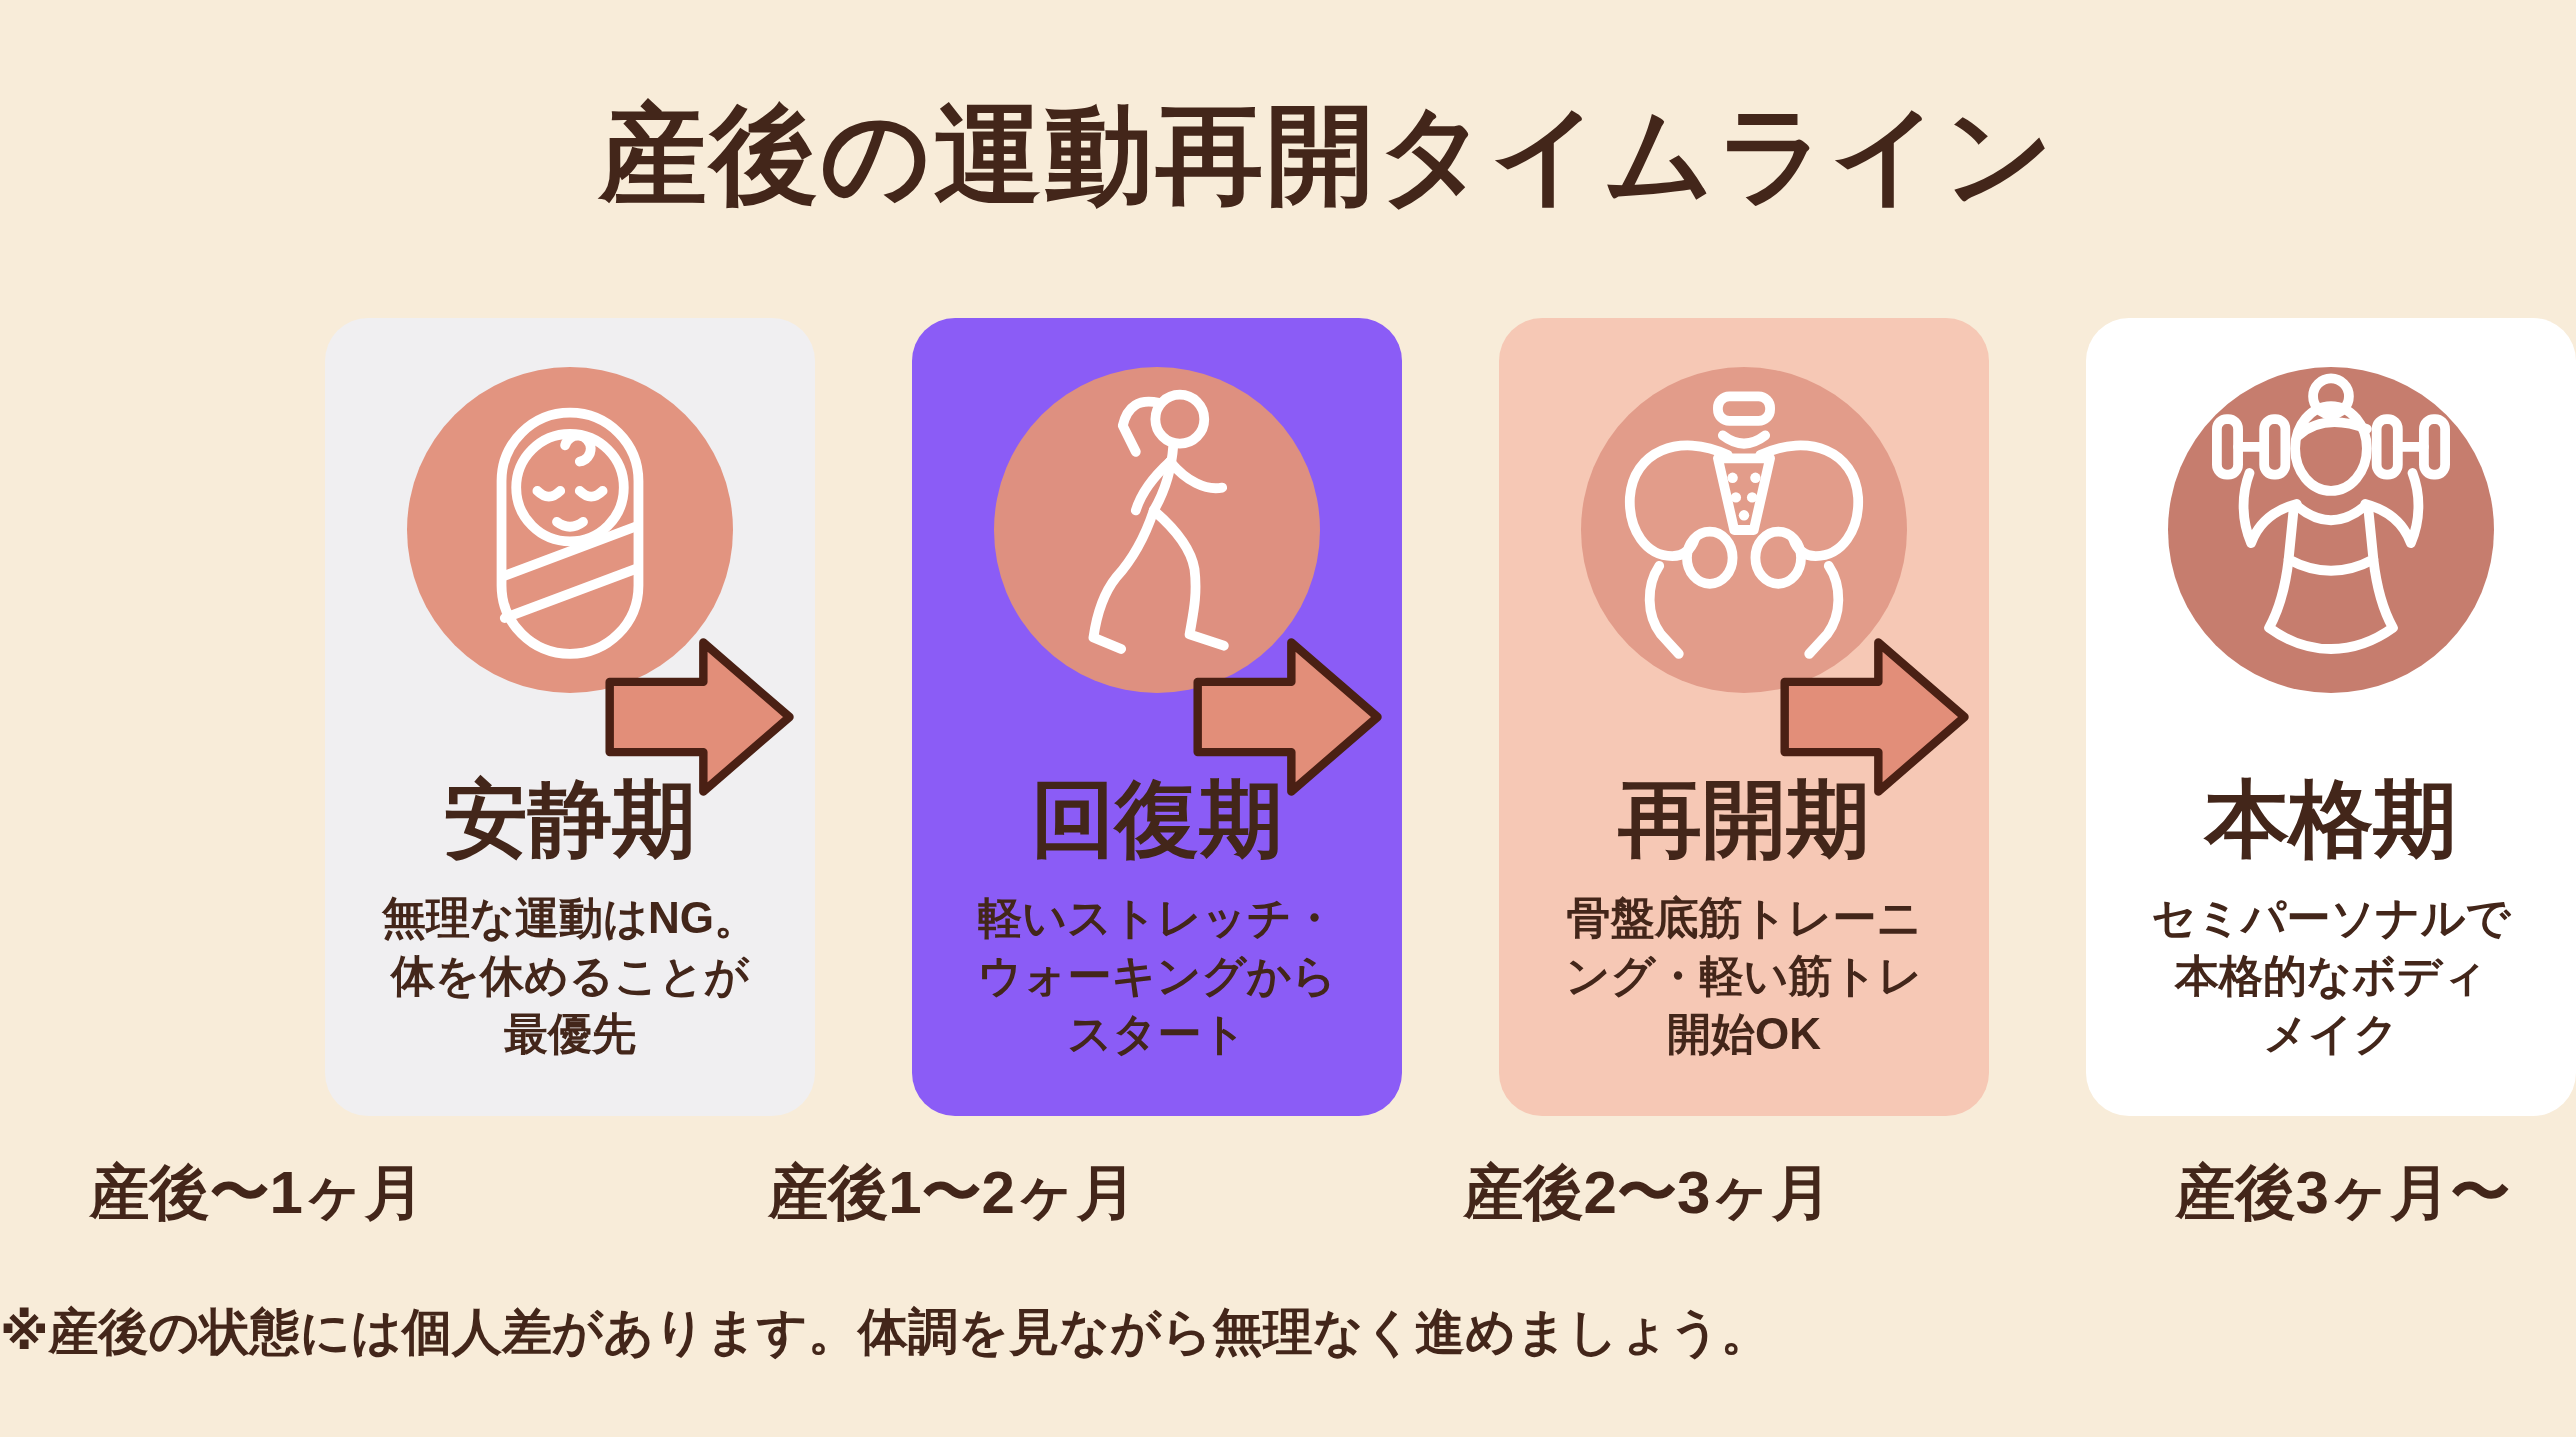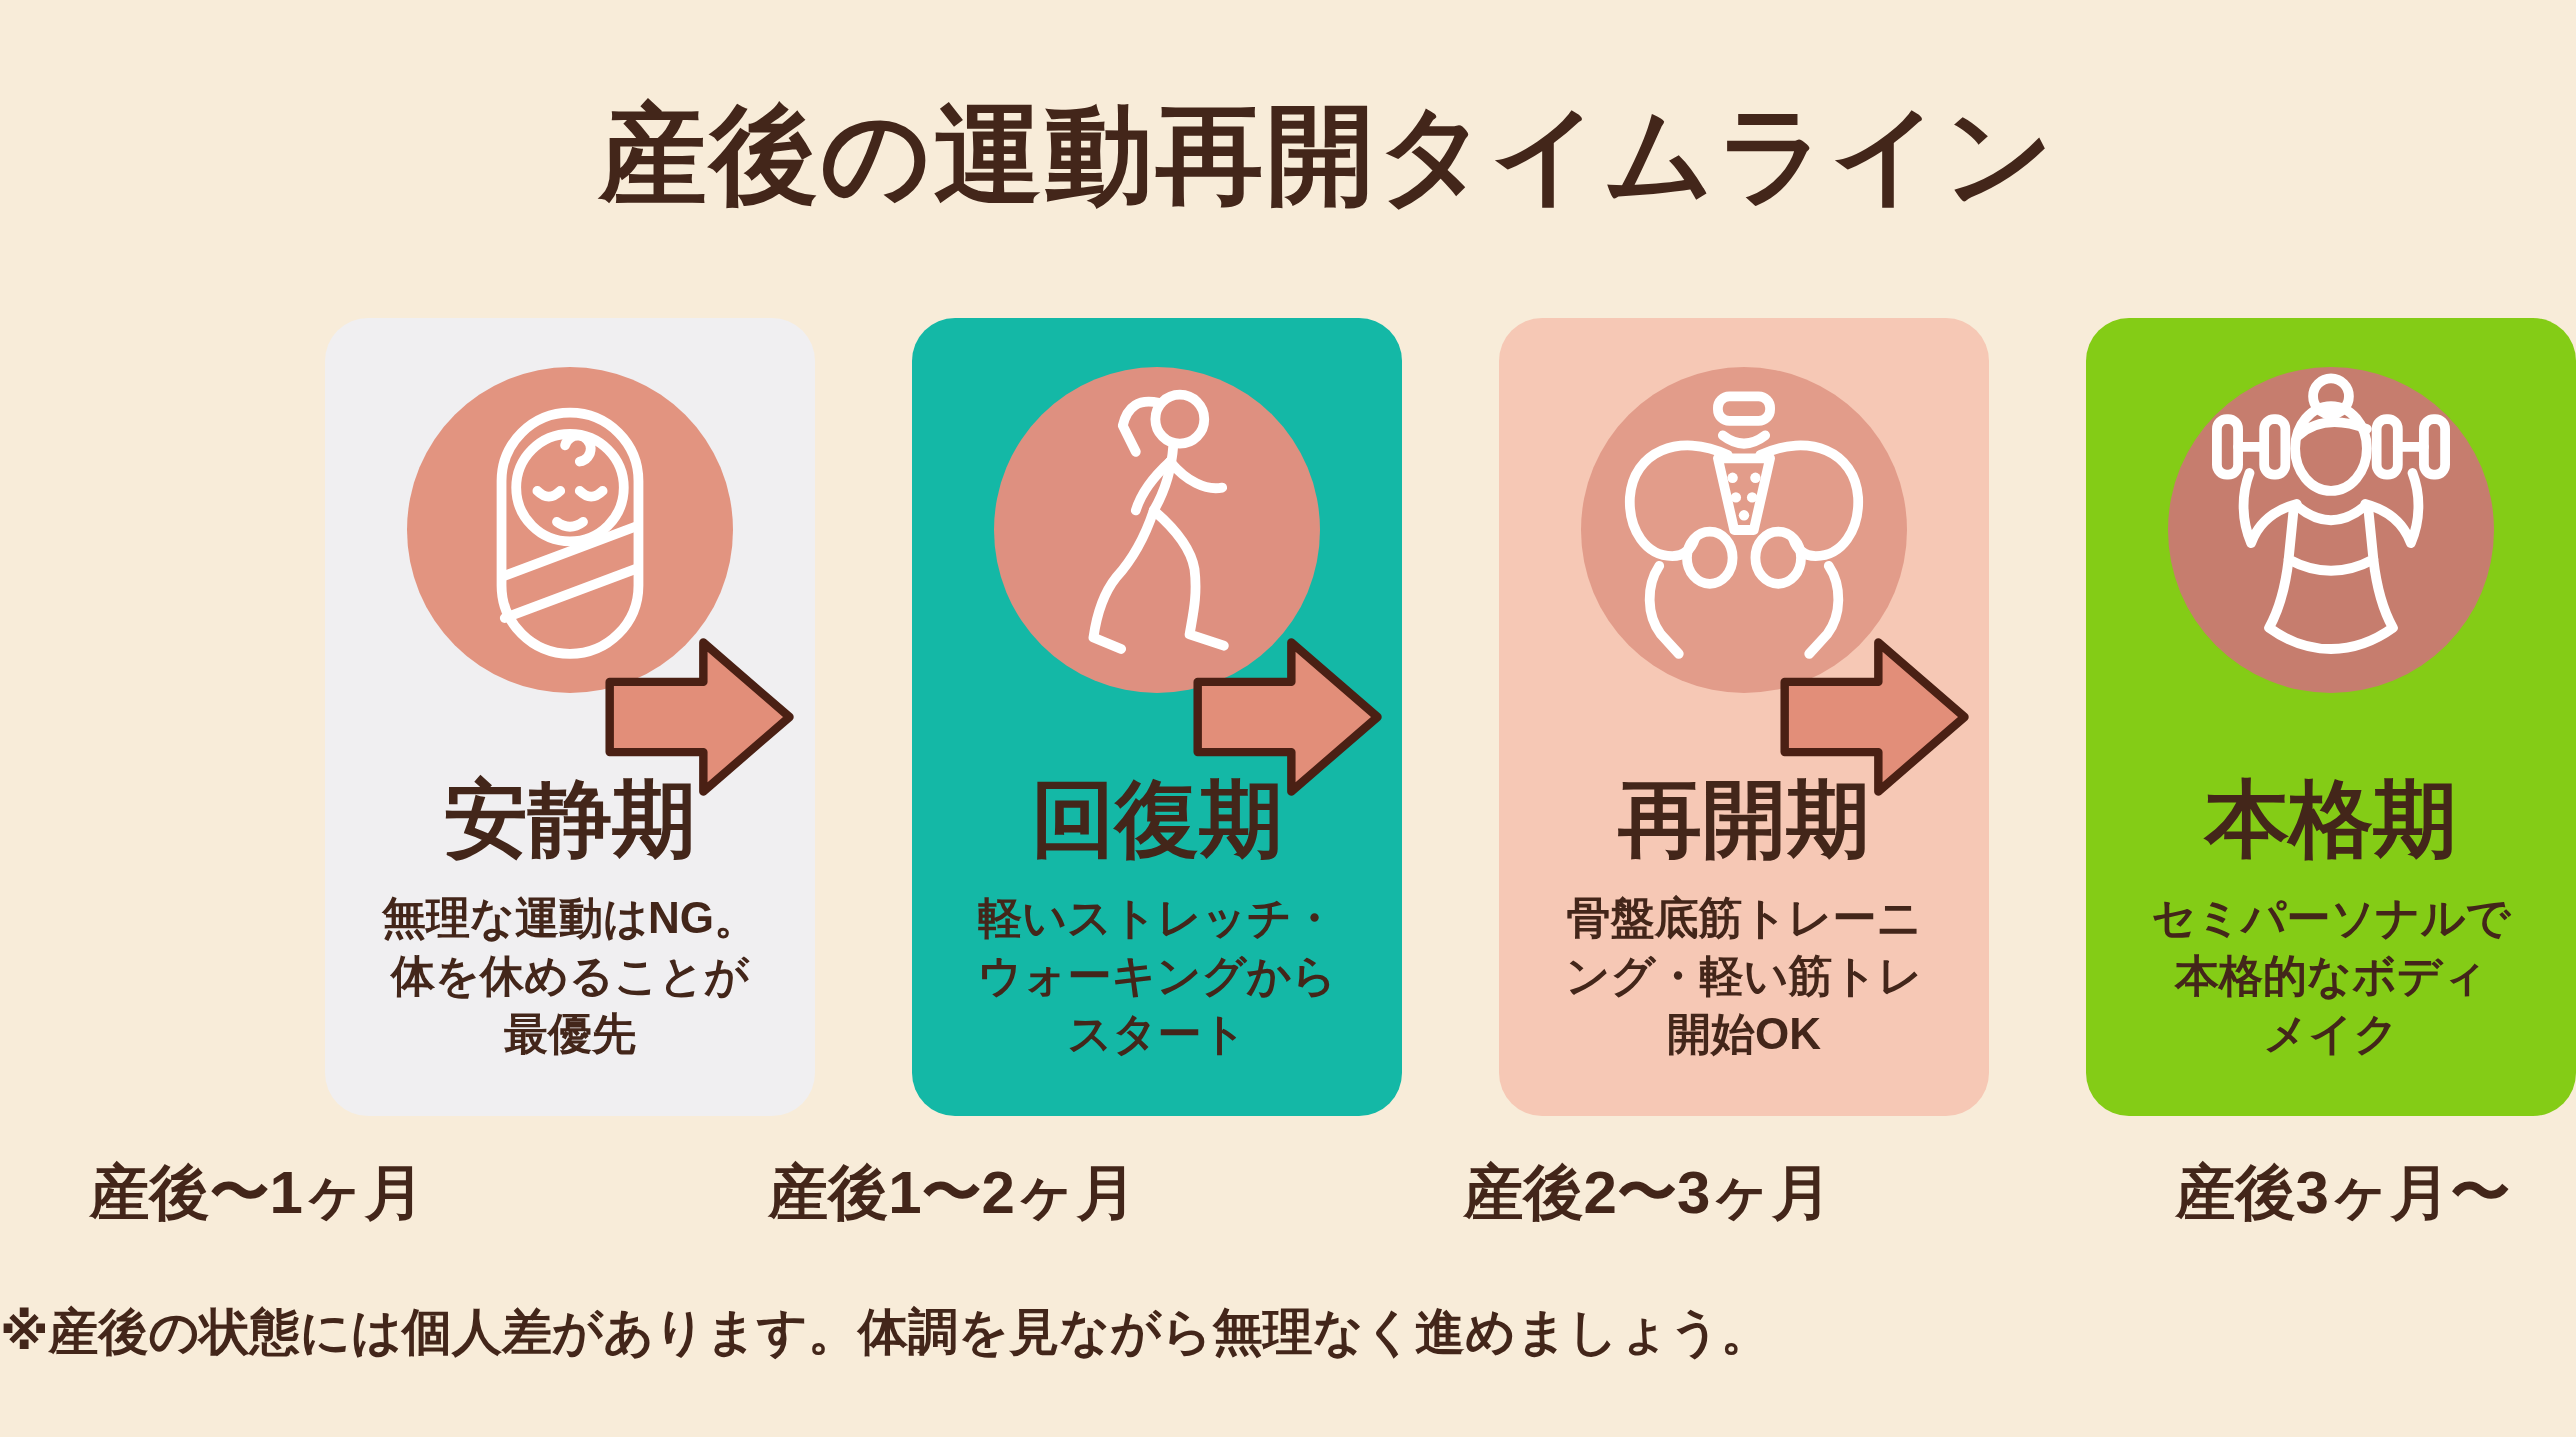--- a/index.html
+++ b/index.html
@@ -109,21 +109,21 @@
         </svg>
       </div>
       <div class="stage">安静期</div>
       <div class="desc">
         <div>無理な運動はNG。</div>
         <div>体を休めることが</div>
         <div>最優先</div>
       </div>
     </div>
 
-    <div class="card" style="background-color: #14b8a6;">
+    <div class="card" style="background-color: #8b5cf6;">
       <div class="circle" style="background-color: rgb(222, 144, 128);">
         <svg viewBox="0 0 100 100">
           <g fill="none" stroke-width="3" stroke-linecap="round" stroke-linejoin="round" stroke="#ffffff">
             <circle cx="57" cy="16" r="7.5"></circle>
             <path d="M50.5 11 q-9 -2 -11 7 l4 8"></path>
             <path d="M55 24 C54.5 31 52.5 38 49 44"></path>
             <path d="M54 29 C59 35 65 38 70 37"></path>
             <path d="M54 29 C48.5 34 45 39 43.5 44"></path>
             <path d="M49 44 C56 50 60.5 56 61.5 62 C62.5 70 61 76 60 82 L70.5 85.5"></path>
             <path d="M49 44 C46 53 42.5 59 37.5 64.5 C33.5 69.5 31.5 76 30.5 83 L39 86.5"></path>
@@ -162,21 +162,21 @@
         </svg>
       </div>
       <div class="stage">再開期</div>
       <div class="desc">
         <div>骨盤底筋トレーニ</div>
         <div>ング・軽い筋トレ</div>
         <div>開始OK</div>
       </div>
     </div>
 
-    <div class="card" style="background-color: #84cc16;">
+    <div class="card" style="background-color: #ffffff;">
       <div class="circle" style="background-color: rgb(198, 125, 110);">
         <svg viewBox="0 0 100 100">
           <g fill="none" stroke-width="3" stroke-linecap="round" stroke-linejoin="round" stroke="#ffffff">
             <circle cx="50" cy="9" r="5.5"></circle>
             <ellipse cx="50" cy="25" rx="11" ry="13"></ellipse>
             <path d="M40 21 Q48 14 61 19"></path>
             <path d="M39.5 42 C32 44 27.5 48.5 25.5 54 C22.5 47 22.5 39 25 32.5"></path>
             <path d="M60.5 42 C68 44 72.5 48.5 74.5 54 C77.5 47 77.5 39 75 32.5"></path>
             <rect x="15" y="16" width="6.5" height="17" rx="3"></rect>
             <rect x="29.5" y="16" width="6.5" height="17" rx="3"></rect>

